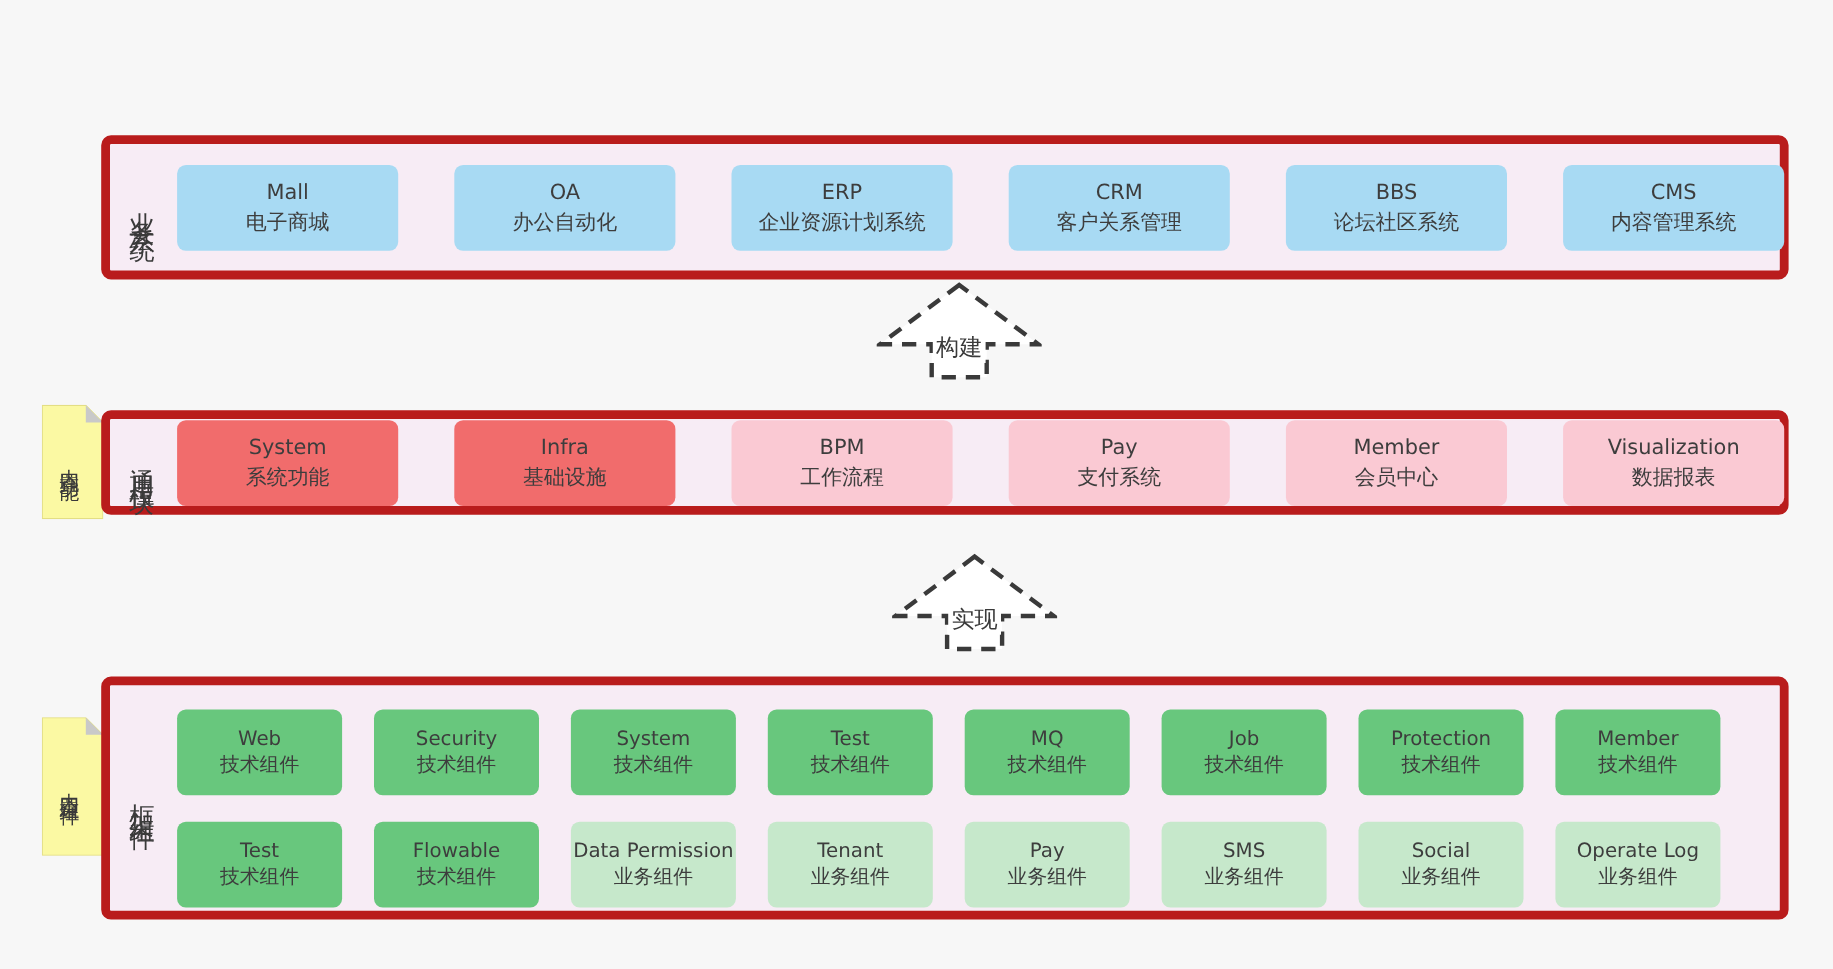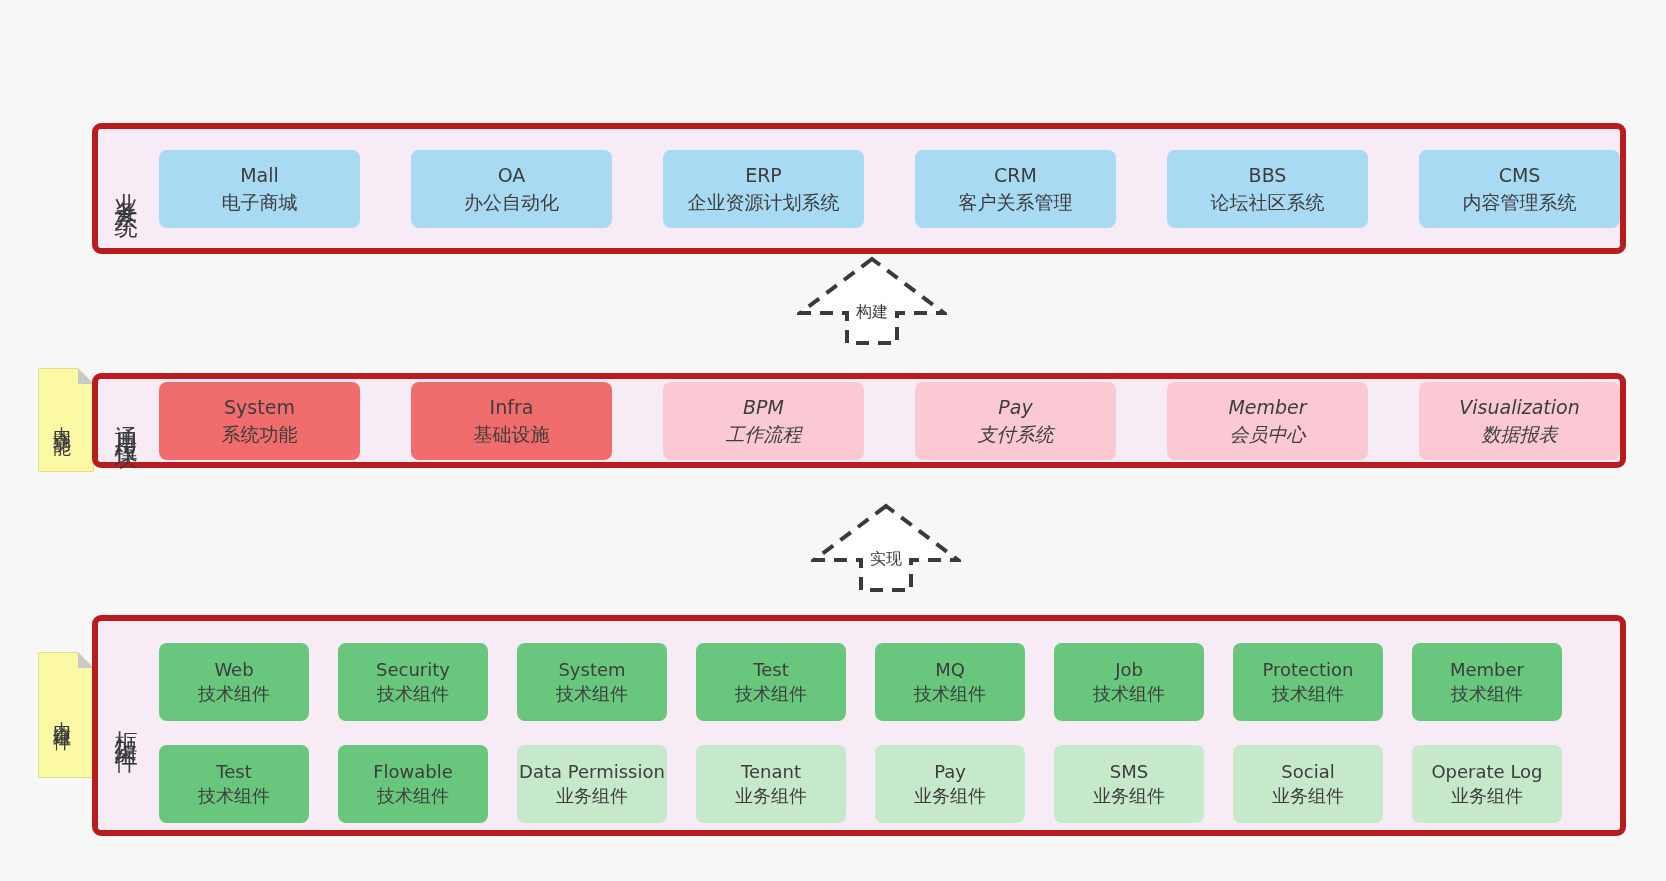--- a/index.html
+++ b/index.html
@@ -3,21 +3,21 @@
 <meta charset="utf-8">
 <style>
   html,body{margin:0;padding:0;background:#f7f7f7;}
   .canvas{
     position:relative;width:1666px;height:881px;background:#f7f7f7;overflow:hidden;
     font-family:"DejaVu Sans","Liberation Sans",sans-serif;color:#3c3c3c;
   }
   
   .panel{
     position:absolute;box-sizing:border-box;background:#f7ecf5;
-    border:6px solid #b91c1c;border-radius:9px;z-index:2;
+    border:8px solid #b91c1c;border-radius:9px;z-index:2;
   }
   #panel-business{left:92px;top:123px;width:1534px;height:131px;}
   #panel-modules{left:92px;top:373px;width:1534px;height:95px;}
   #panel-framework{left:92px;top:615px;width:1534px;height:221px;}
   .v-label-wrap{
     position:absolute;left:4px;top:0;bottom:0;width:48px;
     display:flex;align-items:center;justify-content:center;
   }
   .v-label{
     writing-mode:vertical-rl;text-orientation:upright;
@@ -36,21 +36,21 @@
     box-sizing:border-box;border-radius:8px;
     display:flex;flex-direction:column;align-items:center;justify-content:center;
     text-align:center;color:#3d3d3d;
   }
   .boxes-row .box{width:201px;height:78px;}
   .boxes-row .box div{font-size:19px;line-height:27px;}
   .boxes-grid .box{width:150px;height:78px;padding:2px;}
   .boxes-grid .box div{font-size:18px;line-height:24px;}
   .box.blue{background:#a8daf3;}
   .box.red{background:#f16c6c;}
-  .box.pink{background:#fac9d3;font-style:italic;}
+  .box.pink{background:#fac9d3;}
   .box.green{background:#68c77d;}
   .box.green-light{background:#c6e8cb;}
   
   .note{position:absolute;z-index:1;width:56px;}
   #note-features{left:38px;top:368px;height:104px;}
   #note-components{left:38px;top:652px;height:126px;}
   .note svg{position:absolute;left:0;top:0;width:100%;height:100%;}
   .note-text-wrap{
     position:absolute;left:0;top:0;right:8px;bottom:0;
     display:flex;align-items:center;justify-content:center;
@@ -59,21 +59,21 @@
     writing-mode:vertical-rl;text-orientation:upright;
     font-size:18px;letter-spacing:4px;color:#3a3a3a;line-height:1;
   }
   
   .arrow{position:absolute;width:150px;height:90px;z-index:1;}
   #arrow-build{left:797px;top:256px;}
   #arrow-implement{left:811px;top:503px;}
   .arrow svg{position:absolute;left:0;top:0;}
   .arrow-label{
     position:absolute;top:46px;left:50%;transform:translateX(-50%);
-    background:#ffffff;font-size:16px;color:#3a3a3a;padding:0 3px;white-space:nowrap;
+    background:#ffffff;font-size:21px;color:#3a3a3a;padding:0 3px;white-space:nowrap;
   }
 </style>
 </head>
 <body>
 
 <div class="canvas">
 
   <div class="note" id="note-features">
     <svg viewBox="0 0 56 104" preserveAspectRatio="none">
       <polygon points="0.5,0.5 40,0.5 55.5,16 55.5,103.5 0.5,103.5" fill="#fbf9a3" stroke="#e3de84" stroke-width="1"></polygon>

